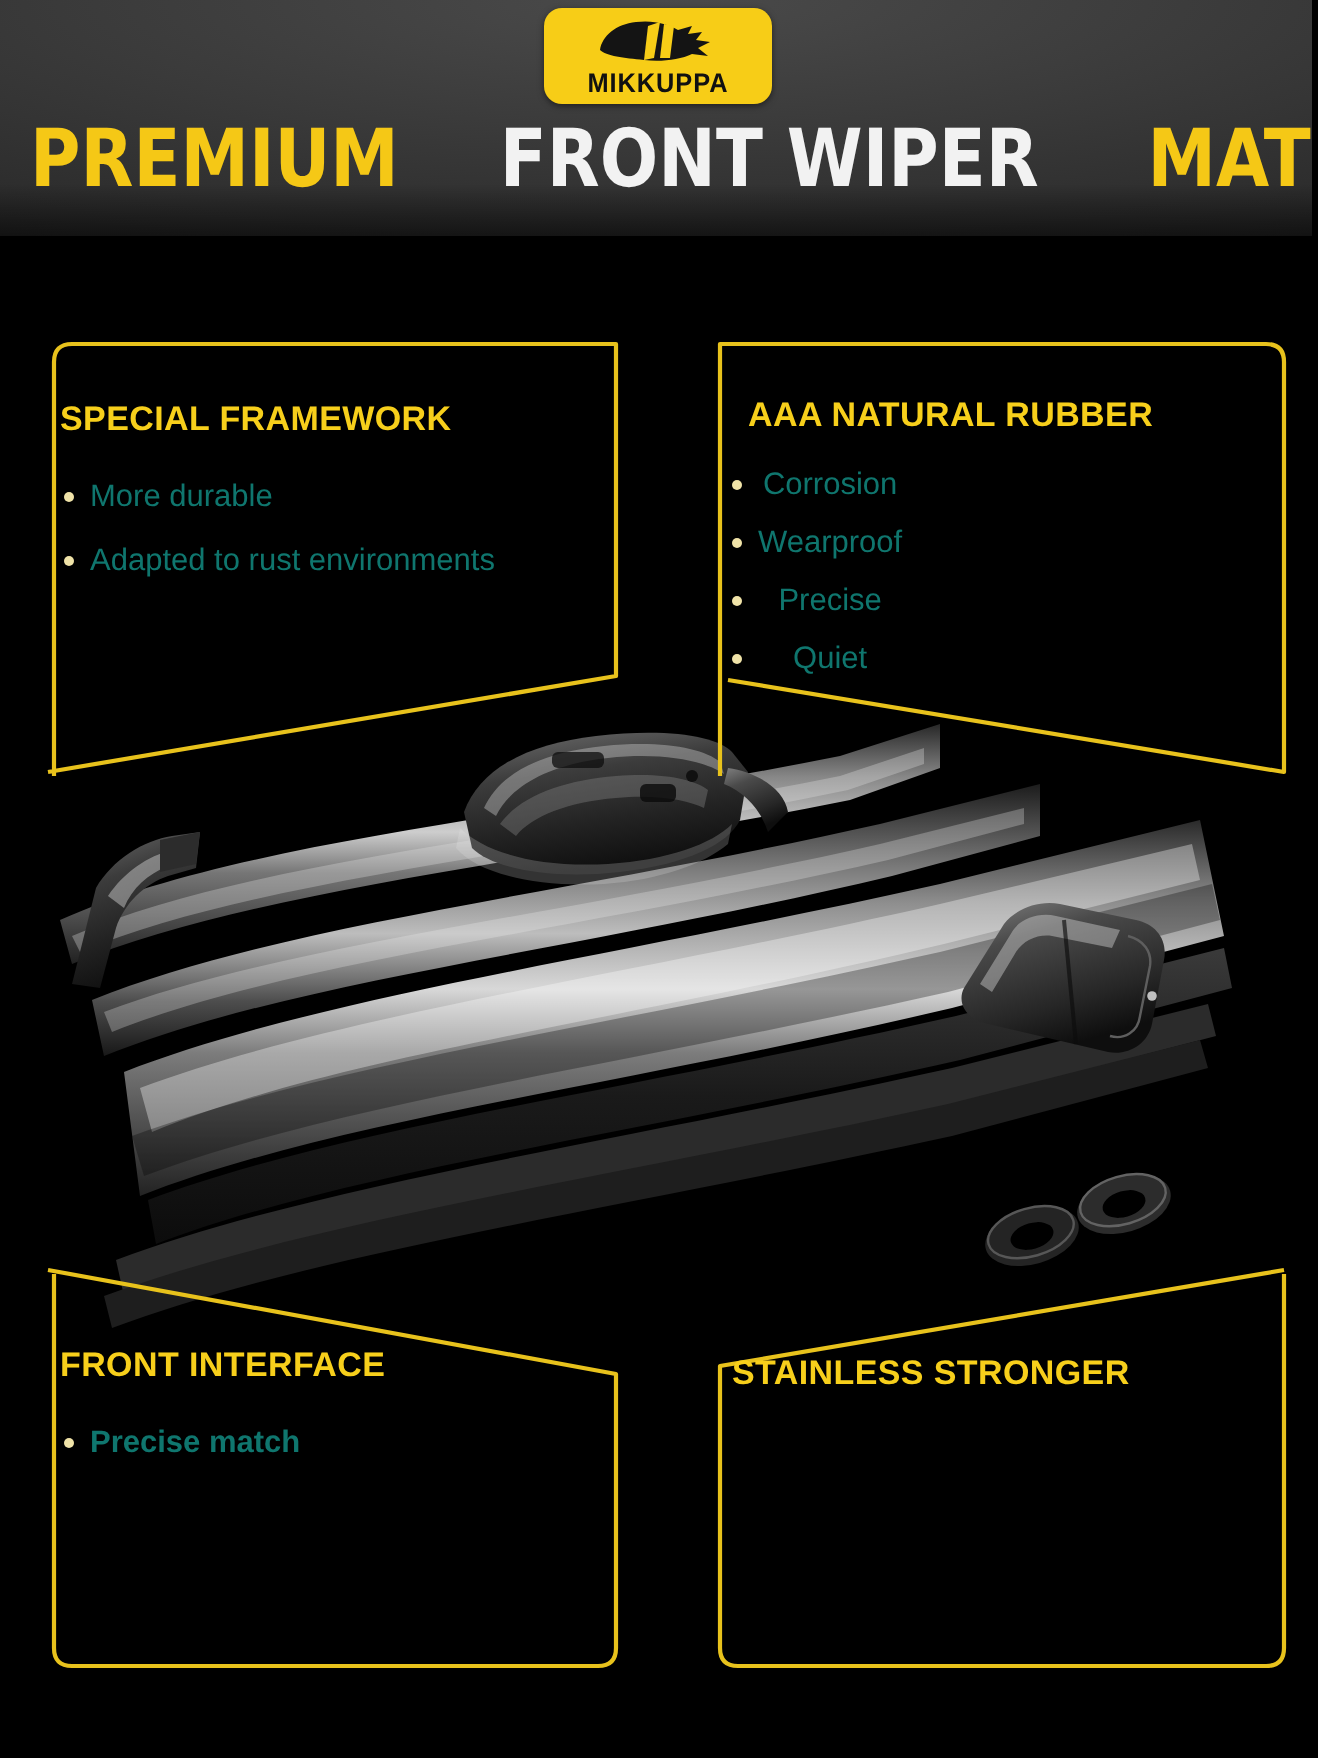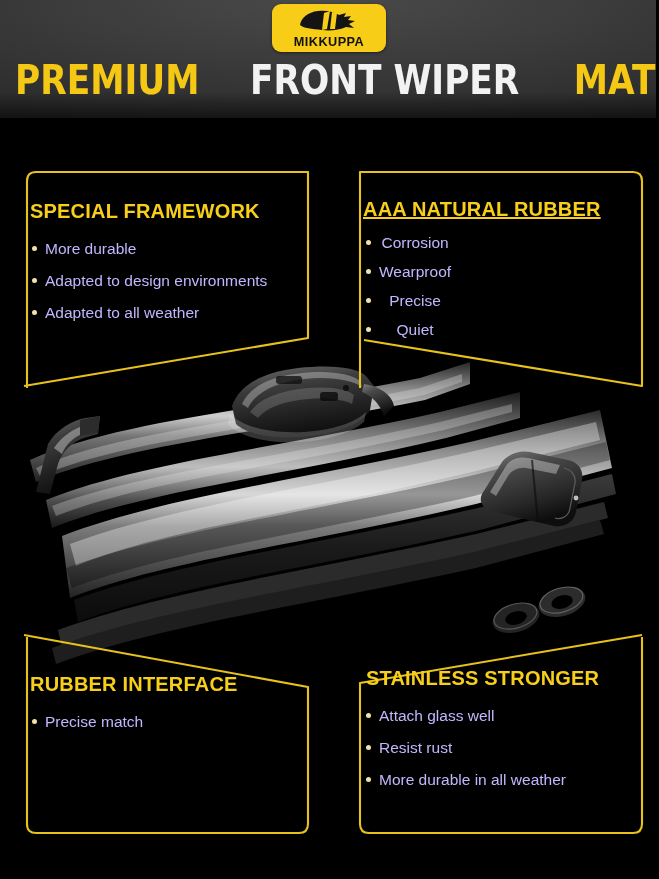--- a/index.html
+++ b/index.html
@@ -98,32 +98,32 @@
   .card .content{
     position:absolute;
     left:0; top:0;
     width:100%; height:100%;
   }
   .card-title{
     position:absolute;
     color:#F7CF1B;
     font-family:"Liberation Sans", sans-serif;
     font-weight:bold;
-    font-size:20px;
+    font-size:17px;
     letter-spacing:.2px;
     white-space:nowrap;
   }
   .bullets{
     position:absolute;
     list-style:none;
     margin:0; padding:0;
   }
   .bullets li{
     position:relative;
-    color:#c4b5fd;
+    color:#0f766e;
     font-family:"Liberation Sans", sans-serif;
     font-size:15.5px;
     line-height:1.1;
     padding-left:13px;
     margin-bottom:15px;
     white-space:nowrap;
   }
   .bullets li:before{
     content:"";
     position:absolute;
@@ -132,30 +132,30 @@
     border-radius:50%;
     background:#F0E3A8;
   }
 
   
   #card-framework{ left:16px; top:170px; width:300px; height:218px; }
   #card-framework .card-title{ left:14px; top:30px; }
   #card-framework .bullets{ left:16px; top:70px; }
 
   #card-rubber{ left:352px; top:170px; width:300px; height:218px; }
-  #card-rubber .card-title{ left:11px; top:28px;text-decoration:underline; }
+  #card-rubber .card-title{ left:22px; top:28px; }
   #card-rubber .bullets{ left:14px; top:64px; }
   #card-rubber .bullets li{ margin-bottom:12px;text-align:center; }
 
   #card-interface{ left:16px; top:635px; width:300px; height:200px; }
   #card-interface .card-title{ left:14px; top:38px; }
-  #card-interface .bullets{ left:16px; top:78px; }
+  #card-interface .bullets{ left:16px; top:78px;font-weight:bold; }
 
   #card-stainless{ left:352px; top:635px; width:300px; height:200px; }
-  #card-stainless .card-title{ left:14px; top:32px; }
+  #card-stainless .card-title{ left:14px; top:42px; }
   #card-stainless .bullets{ left:14px; top:72px; }
 </style>
 </head>
 <body>
 
 <div class="page">
 
   <div class="header-band"></div>
 
   <div class="logo-badge">
@@ -268,22 +268,21 @@
   </div>
 
   <div class="card" id="card-framework">
     <svg width="300" height="218" viewBox="0 0 300 218">
       <path d="M11 218 L11 11 Q11 2 20 2 L292 2 L292 168 L8 216" fill="none" stroke="#E8C21C" stroke-width="2.1" stroke-linejoin="round"></path>
     </svg>
     <div class="content">
       <div class="card-title">SPECIAL FRAMEWORK</div>
       <ul class="bullets">
         <li>More durable</li>
-        <li>Adapted to design environments</li>
-        <li>Adapted to all weather</li>
+        <li>Adapted to rust environments</li>
       </ul>
     </div>
   </div>
 
   <div class="card" id="card-rubber">
     <svg width="300" height="218" viewBox="0 0 300 218">
       <path d="M8 218 L8 2 L281 2 Q290 2 290 11 L290 216 L12 170" fill="none" stroke="#E8C21C" stroke-width="2.1" stroke-linejoin="round"></path>
     </svg>
     <div class="content">
       <div class="card-title">AAA NATURAL RUBBER</div>
@@ -294,34 +293,29 @@
         <li>Quiet</li>
       </ul>
     </div>
   </div>
 
   <div class="card" id="card-interface">
     <svg width="300" height="200" viewBox="0 0 300 200">
       <path d="M8 0 L292 52 L292 189 Q292 198 283 198 L20 198 Q11 198 11 189 L11 2" fill="none" stroke="#E8C21C" stroke-width="2.1" stroke-linejoin="round"></path>
     </svg>
     <div class="content">
-      <div class="card-title">RUBBER INTERFACE</div>
+      <div class="card-title">FRONT INTERFACE</div>
       <ul class="bullets">
         <li>Precise match</li>
       </ul>
     </div>
   </div>
 
   <div class="card" id="card-stainless">
     <svg width="300" height="200" viewBox="0 0 300 200">
       <path d="M290 0 L8 48 L8 189 Q8 198 17 198 L281 198 Q290 198 290 189 L290 2" fill="none" stroke="#E8C21C" stroke-width="2.1" stroke-linejoin="round"></path>
     </svg>
     <div class="content">
       <div class="card-title">STAINLESS STRONGER</div>
-      <ul class="bullets">
-        <li>Attach glass well</li>
-        <li>Resist rust</li>
-        <li>More durable in all weather</li>
-      </ul>
     </div>
   </div>
 
 </div>
 
 </body></html>

